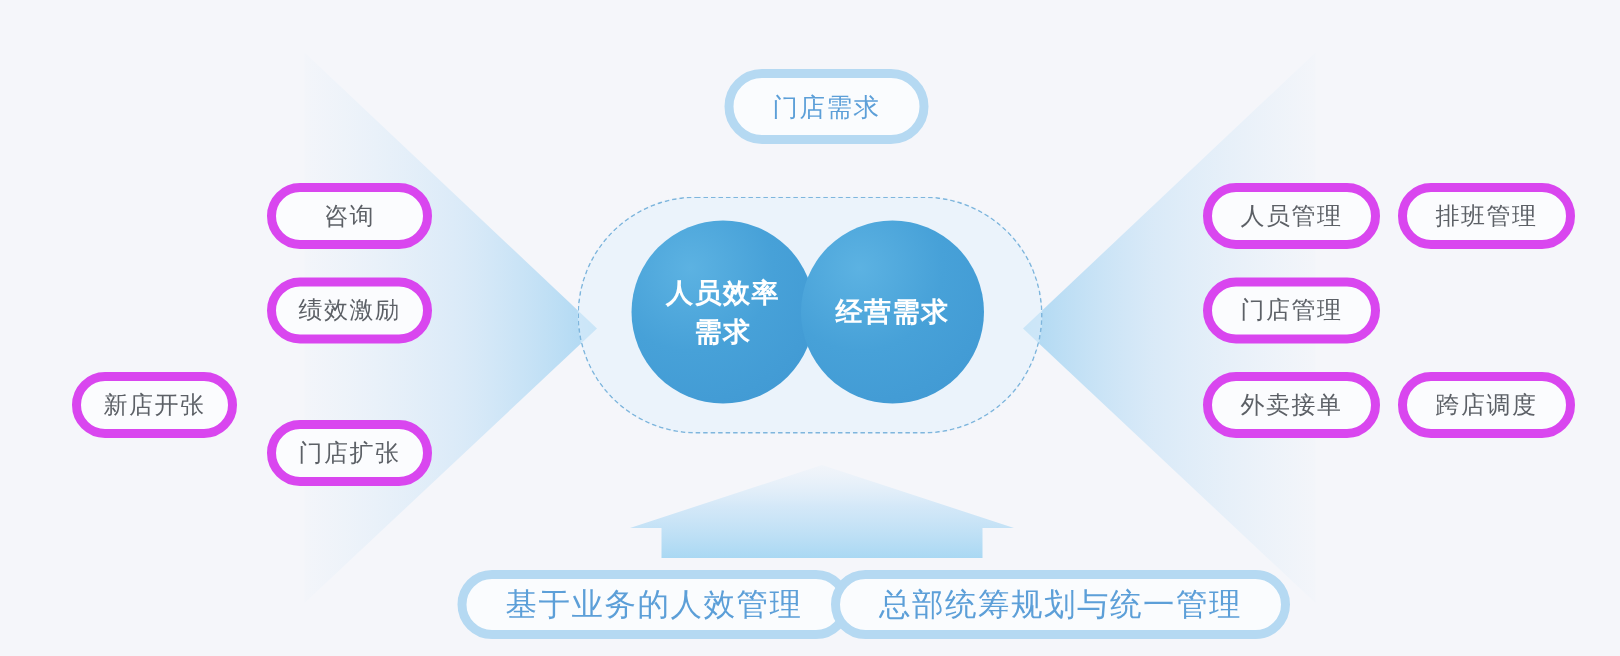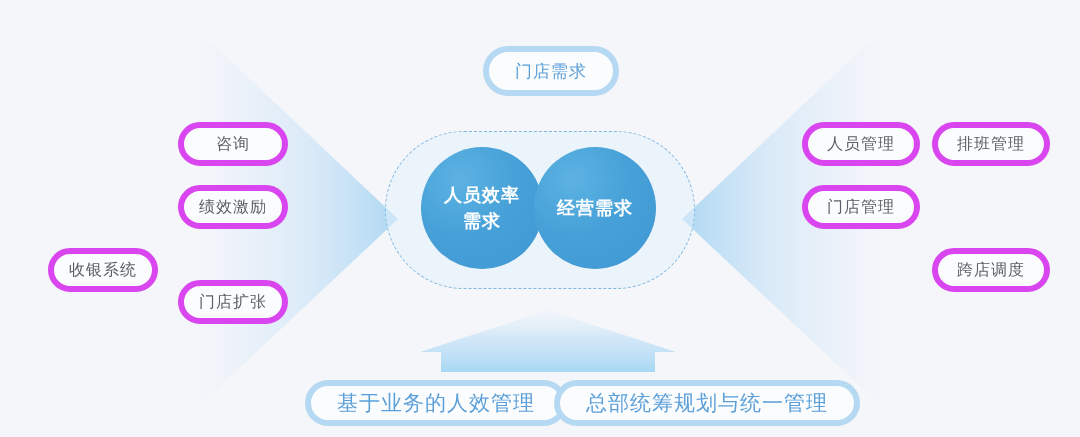--- a/index.html
+++ b/index.html
@@ -143,34 +143,37 @@
     </div>
   </div>
 
   <div class="pill pill-left" style="left:178px; top:122px;">
     <span>咨询</span>
   </div>
   <div class="pill pill-left" style="left:178px; top:185px;">
     <span>绩效激励</span>
   </div>
   <div class="pill pill-left" style="left:48px; top:248px;">
-    <span>收银系统</span>
+    <span>新店开张</span>
   </div>
   <div class="pill pill-left" style="left:178px; top:248px;margin-top:32px;">
     <span>门店扩张</span>
   </div>
 
   <div class="pill pill-right" style="left:802px; top:122px;">
     <span>人员管理</span>
   </div>
   <div class="pill pill-right" style="left:932px; top:122px;">
     <span>排班管理</span>
   </div>
   <div class="pill pill-right" style="left:802px; top:185px;">
     <span>门店管理</span>
+  </div>
+  <div class="pill pill-right" style="left:802px; top:248px;">
+    <span>外卖接单</span>
   </div>
   <div class="pill pill-right" style="left:932px; top:248px;">
     <span>跨店调度</span>
   </div>
 
   <div class="pill pill-bottom blue-text" style="left:305px; top:380px;">
     <span>基于业务的人效管理</span>
   </div>
   <div class="pill pill-bottom blue-text" style="left:554px; top:380px;">
     <span>总部统筹规划与统一管理</span>

